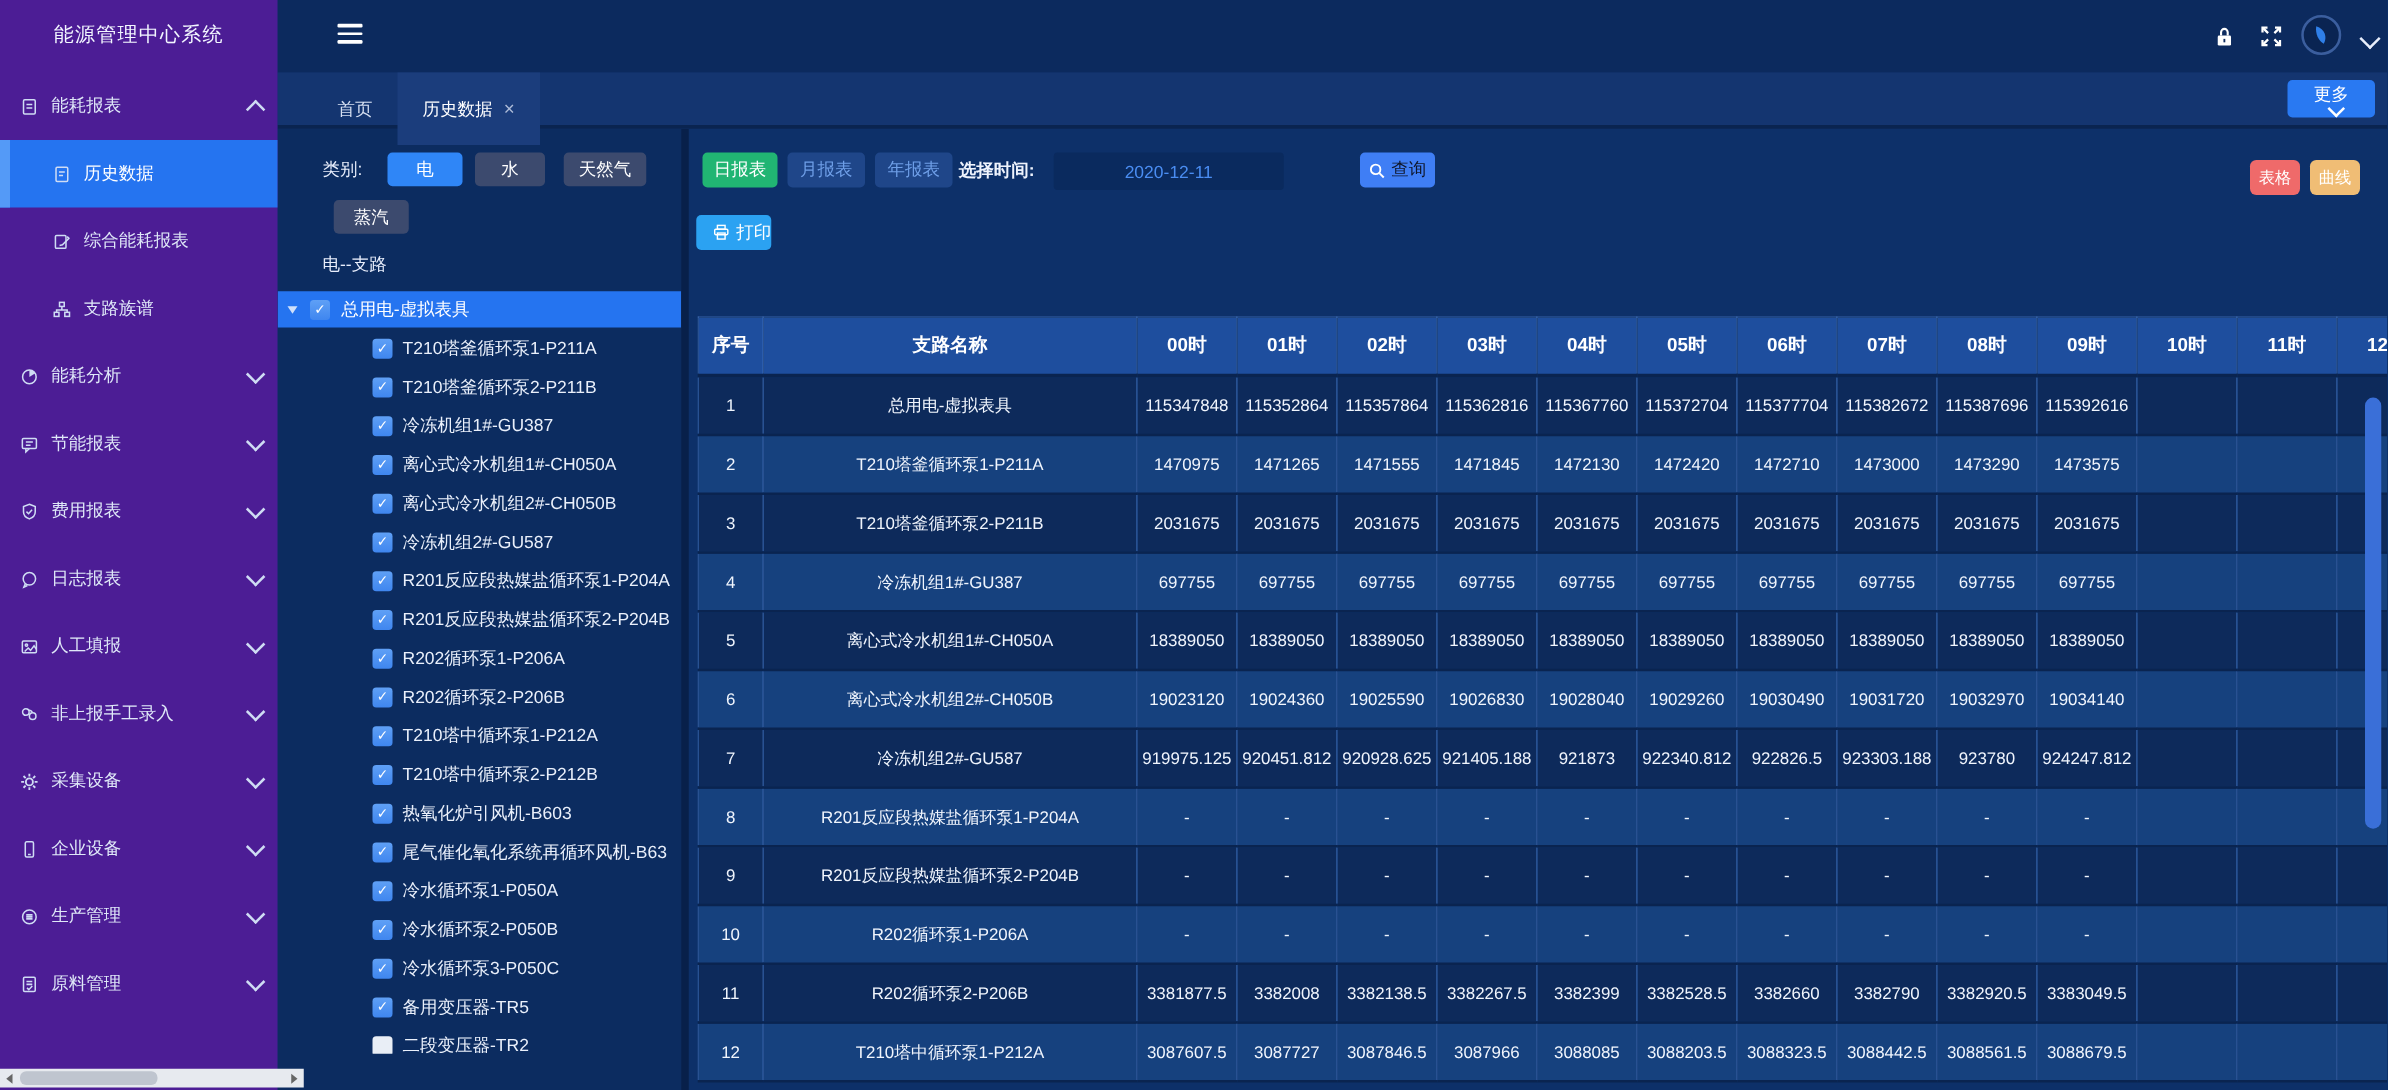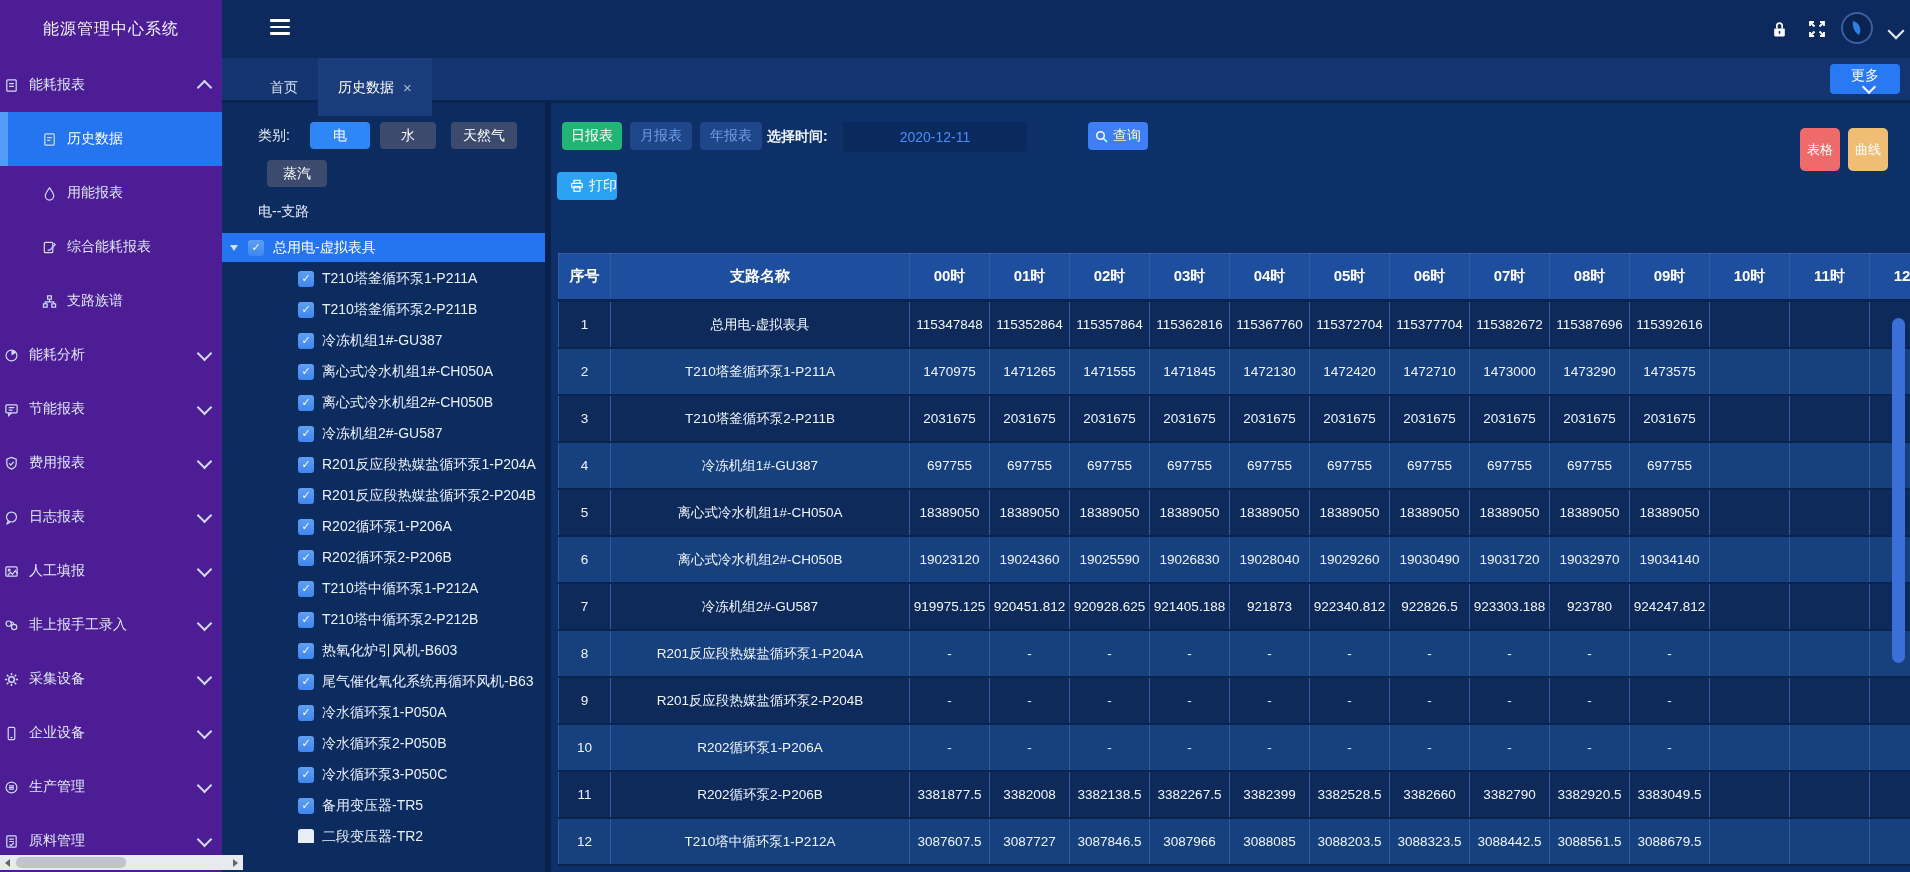--- a/index.html
+++ b/index.html
@@ -1,21 +1,21 @@
 <!DOCTYPE html>
 <html><head>
 <meta charset="utf-8">
 <style>
   html,body{margin:0;padding:0;}
   body{width:1910px;height:872px;position:relative;overflow:hidden;
        background:#0d3069;color:#fff;font-family:"Liberation Sans",sans-serif;}
   
   .sidebar{position:absolute;left:0;top:0;width:222px;height:872px;background:#4c1d95;z-index:6;}
   .sidebar-title{height:58px;line-height:58px;text-align:center;font-size:16px;color:#f2f6ff;letter-spacing:1px;}
-  .side-item{height:54px;display:flex;align-items:center;padding-left:4px;position:relative;
+  .side-item{height:54px;display:flex;align-items:center;padding-left:16px;position:relative;
              color:#dfe8f8;font-size:14px;cursor:pointer;box-sizing:border-box;}
   .side-item.sub{padding-left:42px;}
   .side-item.active{background:#2574f0;color:#fff;}
   .side-item.active::before{content:"";position:absolute;left:0;top:0;bottom:0;width:8px;background:#549af7;}
   .side-item .icon{margin-right:10px;display:flex;align-items:center;}
   .side-item .lbl{white-space:nowrap;}
   .chev{position:absolute;right:12px;width:9px;height:9px;border-left:2px solid #cfdcf4;border-bottom:2px solid #cfdcf4;}
   .chev.down{transform:rotate(-45deg);margin-top:-4px;}
   .chev.up{transform:rotate(135deg);margin-top:4px;}
   
@@ -56,22 +56,22 @@
   .tree-item .tlabel{margin-left:8px;font-size:14px;color:#eaf0fb;white-space:nowrap;}
   
   .main{position:absolute;left:551px;top:103px;right:0;bottom:0;background:#0d3069;overflow:hidden;z-index:3;}
   .rpt-btn{position:absolute;top:19px;height:28px;border-radius:4px;font-size:14px;display:flex;align-items:center;
            justify-content:center;background:#1f4689;color:#6f9fe8;cursor:pointer;}
   .rpt-btn.active{background:#21b573;color:#fff;}
   .time-label{position:absolute;left:216px;top:25px;font-size:14px;font-weight:bold;color:#eef3fd;}
   .date-input{position:absolute;left:292px;top:19px;width:180px;height:28px;background:#0a2a5e;border:none;
               color:#4a8df2;font-size:14px;text-align:center;font-family:"Liberation Sans",sans-serif;border-radius:3px;}
   .query-btn{position:absolute;left:537px;top:19px;width:60px;height:28px;background:#3f7ef5;border-radius:4px;
-             display:flex;align-items:center;justify-content:center;font-size:14px;color:#fef9c3;cursor:pointer;gap:5px;}
-  .view-btn{position:absolute;top:25px;width:40px;height:43px;border-radius:5px;display:flex;align-items:center;
+             display:flex;align-items:center;justify-content:center;font-size:14px;color:#0f172a;cursor:pointer;gap:5px;}
+  .view-btn{position:absolute;top:25px;width:40px;height:28px;border-radius:5px;display:flex;align-items:center;
             justify-content:center;font-size:13px;color:#fff;cursor:pointer;}
   .print-btn{position:absolute;left:6px;top:69px;width:60px;height:28px;background:#2ba2f2;border-radius:4px;
              display:flex;align-items:center;justify-content:flex-end;font-size:14px;color:#fff;cursor:pointer;gap:5px;}
   
   .table-wrap{position:absolute;left:7px;top:150px;right:0;bottom:0;overflow:hidden;}
   table{border-collapse:collapse;table-layout:fixed;width:1391px;}
   th,td{border:1px solid rgba(85,135,215,.5);height:45px;text-align:center;padding:0;overflow:hidden;white-space:nowrap;}
   thead th{background:#1e4e9e;font-weight:bold;font-size:15px;color:#fff;border-bottom:3px solid #0a2450;}
   td{font-size:13.5px;color:#f0f5fd;border-bottom:2px solid #0a2450;}
   tr.dark td{background:#0d2a5b;}
@@ -106,28 +106,20 @@
           <svg width="15" height="15" viewBox="0 0 16 16">
             <rect x="3" y="2" width="10" height="12" rx="1" stroke="#cfdcf4" stroke-width="1.3" fill="none"></rect>
             <path d="M5.5 6h5M5.5 9h3.5" stroke="#cfdcf4" stroke-width="1.3" fill="none"></path>
           </svg>
         </span>
         <span class="lbl">历史数据</span>
       </div>
       <div class="side-item sub">
         <span class="icon">
           <svg width="15" height="15" viewBox="0 0 16 16">
-            <path d="M8 2C8 2 3.5 8 3.5 10.5a4.5 4.5 0 0 0 9 0C12.5 8 8 2 8 2Z" stroke="#cfdcf4" stroke-width="1.3" fill="none"></path>
-          </svg>
-        </span>
-        <span class="lbl">用能报表</span>
-      </div>
-      <div class="side-item sub">
-        <span class="icon">
-          <svg width="15" height="15" viewBox="0 0 16 16">
             <rect x="2.5" y="2.5" width="9" height="11" rx="1" stroke="#cfdcf4" stroke-width="1.3" fill="none"></rect>
             <path d="M10 9l4-4M6 11l2.5-.5L14 5l-1.5-1.5" stroke="#cfdcf4" stroke-width="1.3" fill="none"></path>
           </svg>
         </span>
         <span class="lbl">综合能耗报表</span>
       </div>
       <div class="side-item sub">
         <span class="icon">
           <svg width="15" height="15" viewBox="0 0 16 16">
             <rect x="6" y="2" width="4" height="3.5" stroke="#cfdcf4" stroke-width="1.3" fill="none"></rect>

